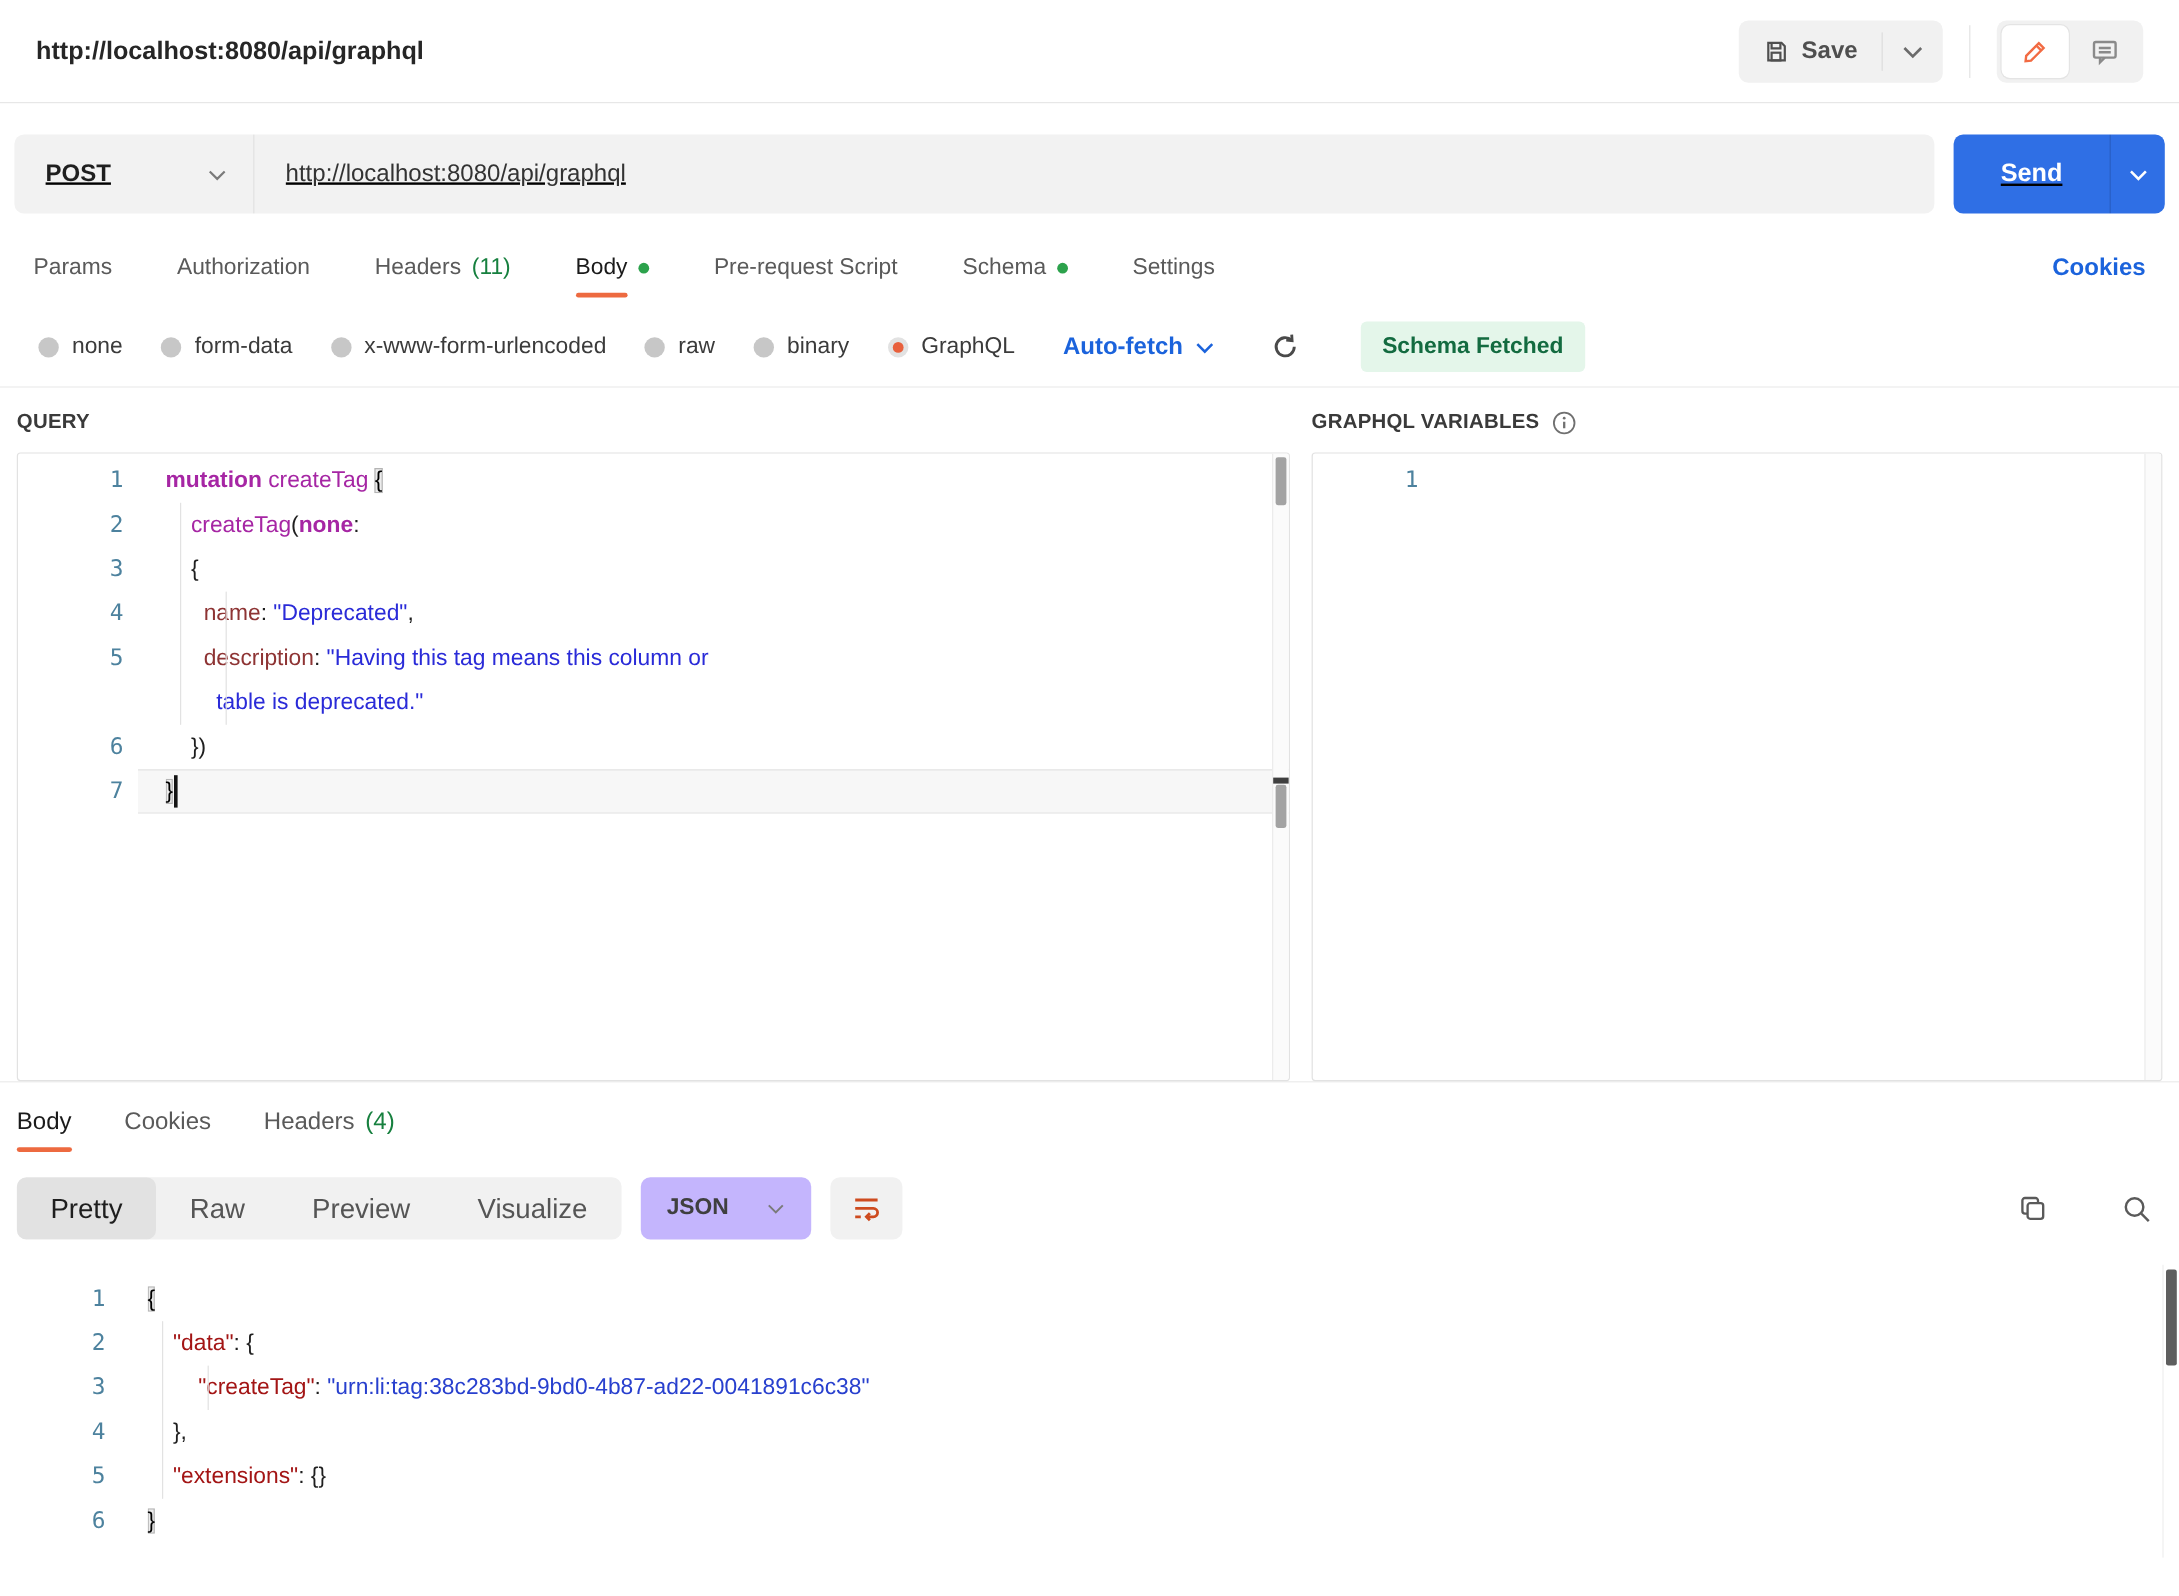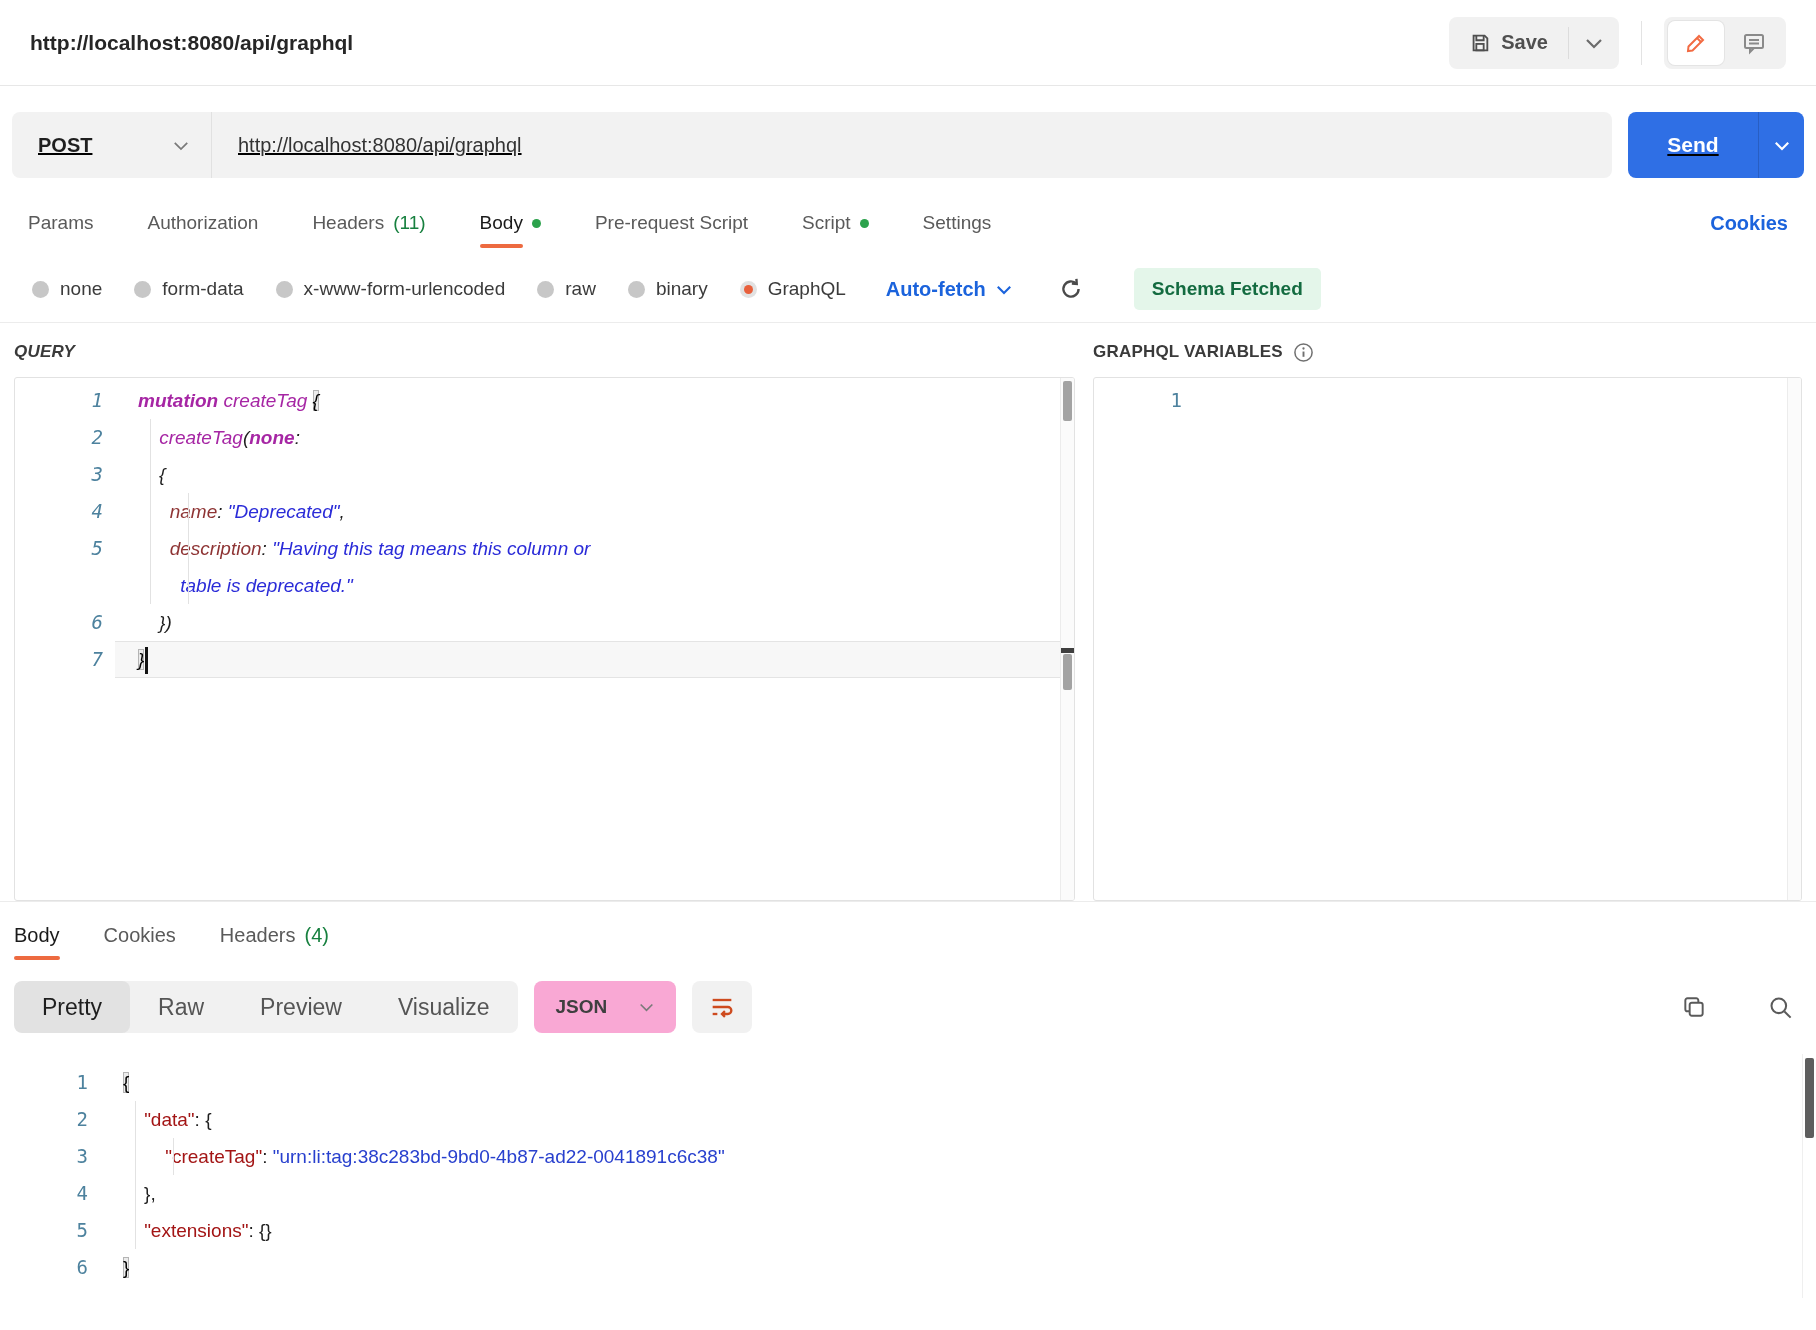--- a/index.html
+++ b/index.html
@@ -53,21 +53,21 @@
   .radio.sel::after{content:'';position:absolute;left:4px;top:4px;width:9px;height:9px;border-radius:50%;background:#E8603C;}
   .autofetch{display:flex;align-items:center;gap:10px;font-size:20px;font-weight:700;color:var(--blue);cursor:pointer;margin-left:8px;}
   .refresh-btn{border:none;background:none;cursor:pointer;display:flex;align-items:center;margin-left:14px;}
   .schema-badge{background:var(--badge_bg);color:var(--badge_text);font-size:19px;font-weight:700;padding:10px 18px;border-radius:5px;margin-left:18px;}
 
   .hr{border:none;border-top:1px solid #ECECEC;height:0;}
 
   
   .editors{display:flex;gap:18px;padding:12px 14px 0;height:578px;}
   .panel{display:flex;flex-direction:column;}
-  .panel.left{flex:0 0 1061px;font-style:italic;}
+  .panel.left{flex:0 0 1061px;}
   .panel.right{flex:1;}
   .panel-label{display:flex;align-items:center;gap:10px;font-size:17px;font-weight:700;color:#3A3A3A;height:34px;margin-bottom:8px;letter-spacing:.2px;}
   .editor{flex:1;border:1px solid #E2E2E2;border-radius:3px;position:relative;overflow:hidden;background:#fff;}
   .code{padding-top:4px;font-family:"DejaVu Sans Mono",monospace;font-size:19px;}
   .cline{display:flex;height:37px;line-height:37px;}
   .cline .lno{flex:0 0 100px;padding-right:12px;text-align:right;color:var(--lineno);font-family:"DejaVu Sans Mono",monospace;}
   .cline .ltxt{flex:1;white-space:pre;padding-left:23px;font-family:"DejaVu Sans Mono",monospace;}
   .cline.active .ltxt{background:#F7F7F7;box-shadow:inset 0 1px 0 #E4E4E4, inset 0 -1px 0 #E4E4E4;}
   .tk-kw{color:var(--kw);font-weight:700;}
   .tk-fn{color:var(--fn);}
@@ -89,21 +89,21 @@
   .resp-tabs{display:flex;align-items:center;gap:44px;height:100%;}
   .resp-tabs .tab{font-size:20px;}
   .resp-meta{margin-left:auto;display:flex;align-items:center;gap:24px;}
   .status-item{font-size:19px;color:var(--green);}
   .meta-sep{width:1px;height:30px;background:#E0E0E0;}
   .save-response{display:flex;align-items:center;gap:10px;font-size:20px;font-weight:700;color:var(--blue);cursor:pointer;}
   .resp-toolbar{display:flex;align-items:center;margin:8px 14px 0;height:62px;gap:16px;}
   .view-group{display:flex;background:#F1F1F1;border-radius:8px;height:52px;overflow:hidden;}
   .view-btn{border:none;background:transparent;padding:0 28px;font-size:23px;color:#555;cursor:pointer;}
   .view-btn.active{background:#E2E2E2;border-radius:8px;color:#1E1E1E;}
-  .json-select{display:flex;align-items:center;gap:32px;background:#f9a8d4;border:none;border-radius:8px;height:52px;padding:0 22px;font-size:19px;font-weight:600;color:#3F3F3F;cursor:pointer;}
+  .json-select{display:flex;align-items:center;gap:32px;background:#c4b5fd;border:none;border-radius:8px;height:52px;padding:0 22px;font-size:19px;font-weight:600;color:#3F3F3F;cursor:pointer;}
   .wrap-btn{background:#F1F1F1;border:none;border-radius:8px;height:52px;width:60px;display:flex;align-items:center;justify-content:center;cursor:pointer;}
   .toolbar-spacer{flex:1;}
   .plain-icon-btn{border:none;background:none;cursor:pointer;display:flex;align-items:center;justify-content:center;width:44px;height:44px;}
   .resp-code{position:relative;margin-top:16px;height:244px;}
 </style>
 </head>
 <body>
 
 <div class="app">
 
@@ -189,21 +189,21 @@
         <span class="count">(11)</span>
       </div>
     <div class="tab active">
         <span class="tlabel">Body</span>
         <span class="dot"></span>
       </div>
     <div class="tab">
         <span class="tlabel">Pre-request Script</span>
       </div>
     <div class="tab">
-        <span class="tlabel">Script</span>
+        <span class="tlabel">Schema</span>
         <span class="dot"></span>
       </div>
     <div class="tab">
         <span class="tlabel">Settings</span>
       </div>
     <div class="tabs-spacer"></div>
     <a class="cookies-link">Cookies</a>
   </nav>
 
   <div class="bodytype-row">

